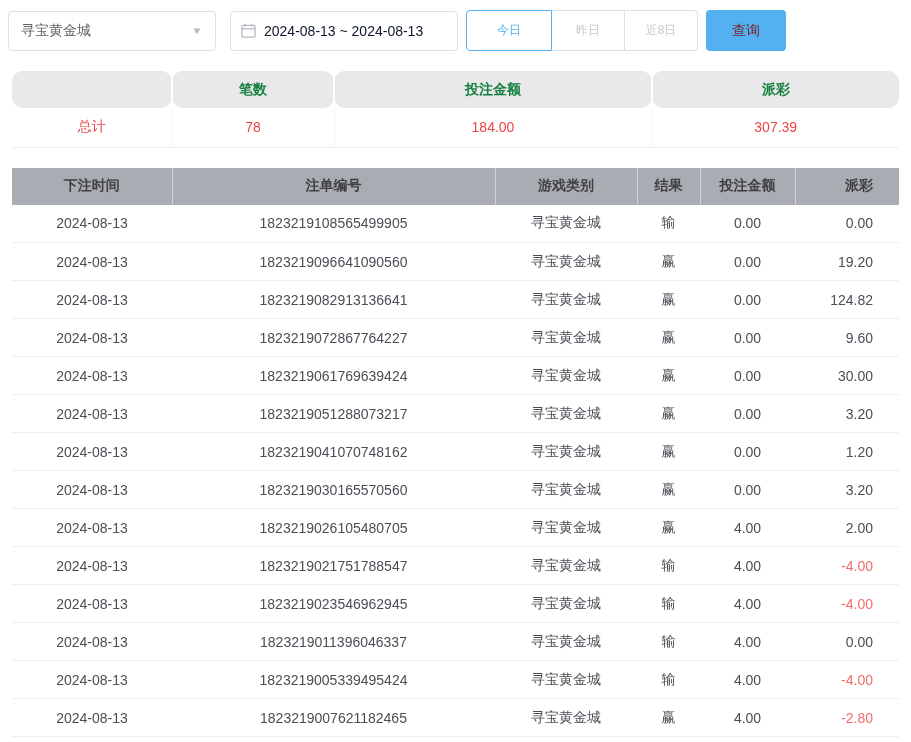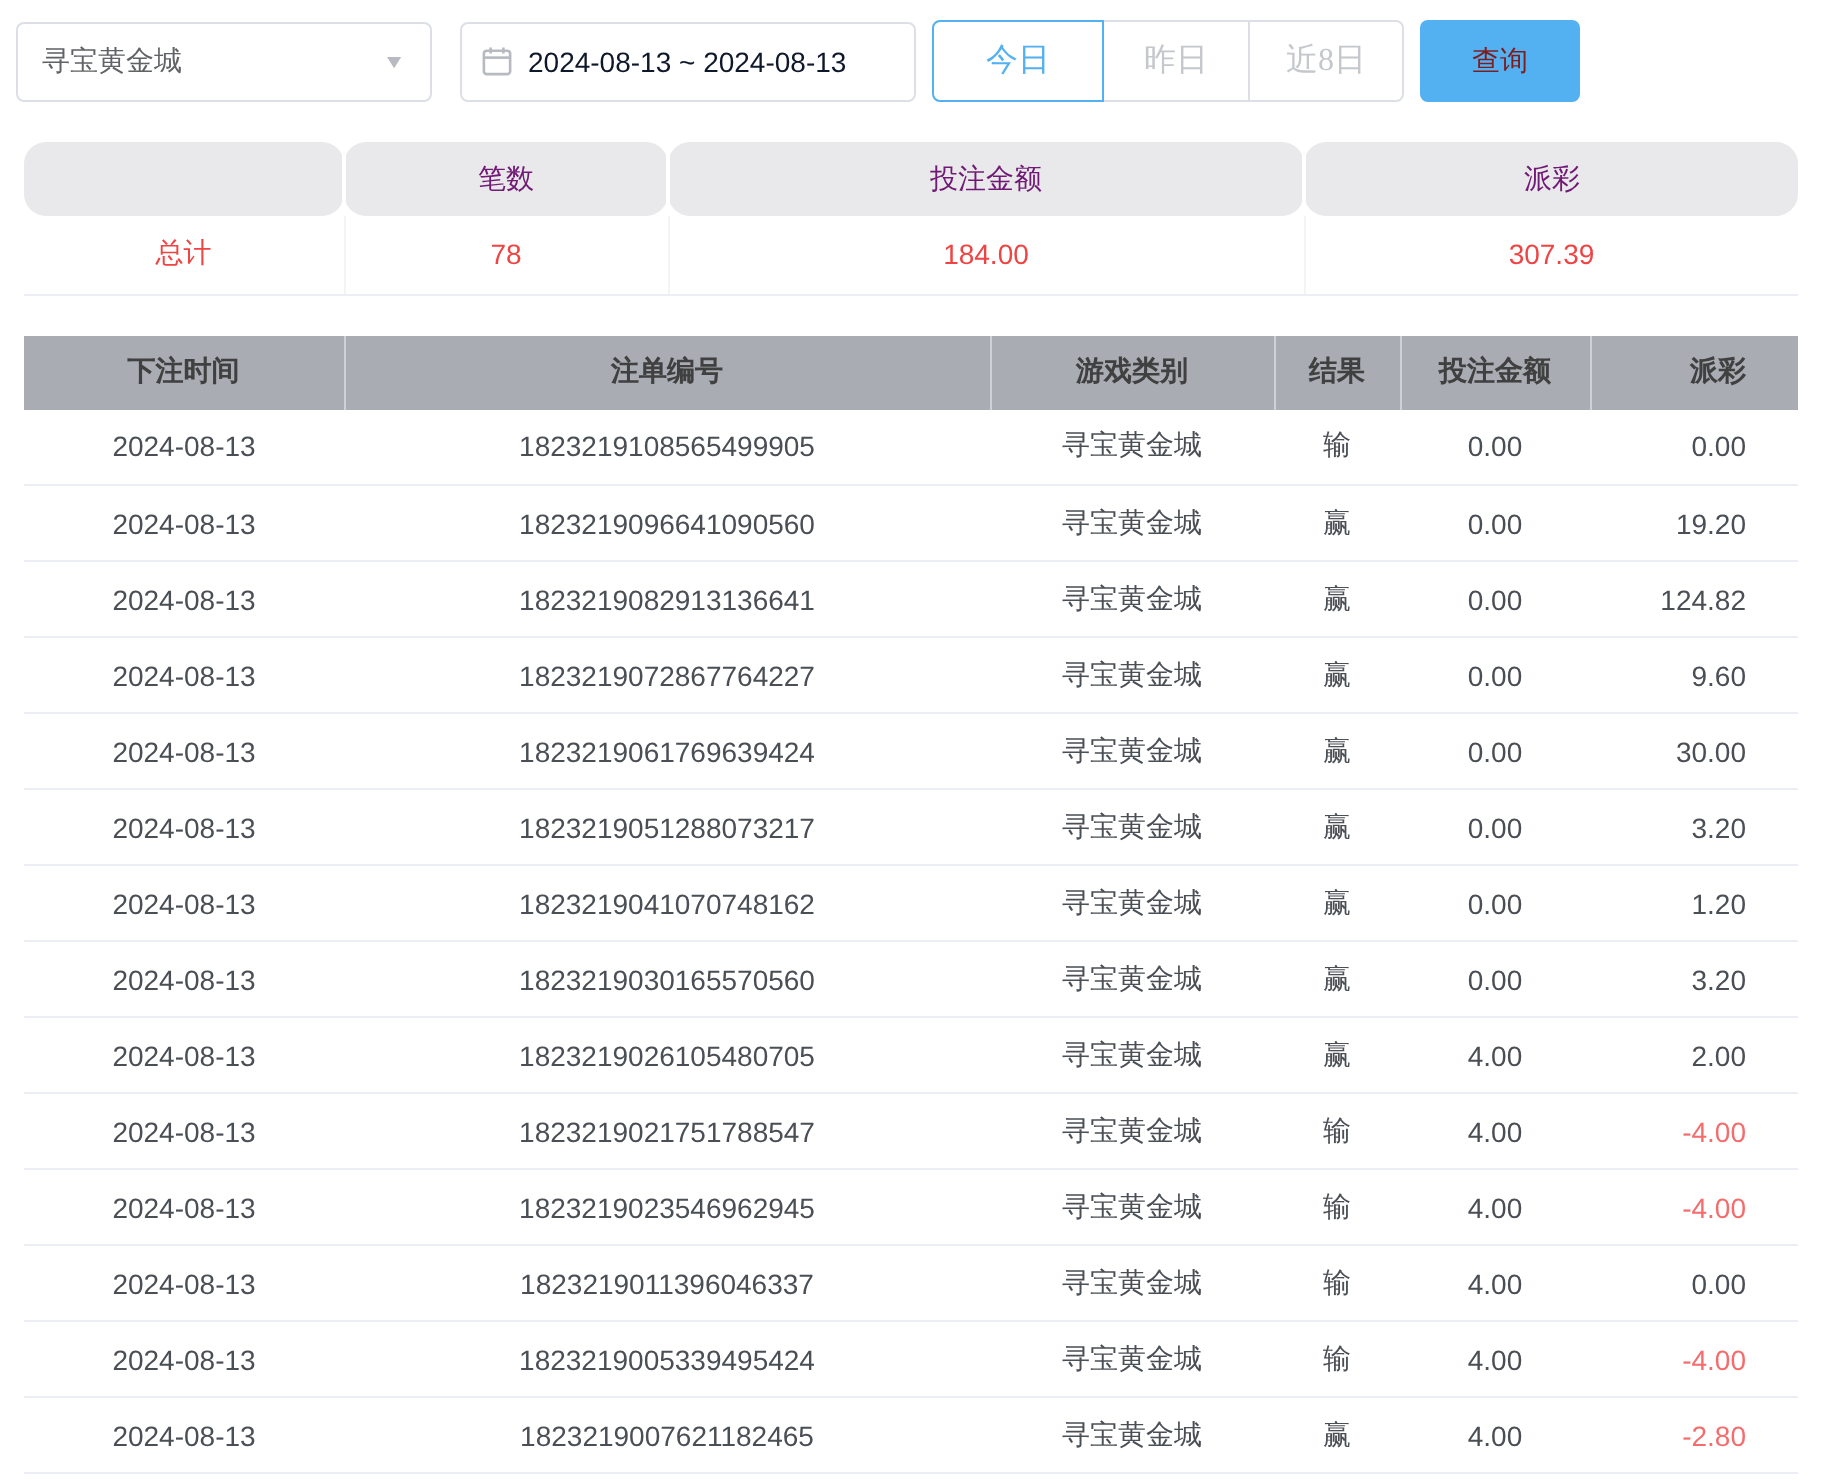--- a/index.html
+++ b/index.html
@@ -21,35 +21,35 @@
   .select{width:208px;height:40px;border:1px solid var(--ctl-border);border-radius:4px;
     display:flex;align-items:center;justify-content:space-between;padding:0 12px;
     font-size:14px;color:#606266;cursor:pointer;background:#fff;}
   .chevron{color:#b7bac0;font-size:12px;transform:scaleY(.8);}
   .datepicker{width:228px;height:40px;border:1px solid var(--ctl-border);border-radius:4px;
     display:flex;align-items:center;gap:8px;padding:0 10px;font-size:14px;color:#0f172a;
     background:#fff;cursor:pointer;}
   .cal-icon{width:15px;height:15px;flex:0 0 auto;}
   .btn-group{display:flex;margin-left:-6px;}
   .btn-group .qbtn{height:41px;min-width:73px;padding:0 18px;background:#fff;
-    border:1px solid var(--ctl-border);border-left-width:0;font-size:16px;color:var(--muted);
+    border:1px solid var(--ctl-border);border-left-width:0;font-size:12px;color:var(--muted);
     cursor:pointer;font-family:inherit;}
   .btn-group .qbtn:first-child{border-left-width:1px;border-radius:4px 0 0 4px;min-width:86px;}
-  .btn-group .qbtn:last-child{border-radius:0 4px 4px 0;font-family:Liberation Serif, serif;}
+  .btn-group .qbtn:last-child{border-radius:0 4px 4px 0;}
   .btn-group .qbtn.active{color:var(--accent);border-color:var(--accent);position:relative;z-index:1;border-left-width:1px;}
   .query-btn{height:41px;width:80px;margin-left:-6px;background:var(--accent);color:#7f1d1d;
     border:none;border-radius:4px;font-size:14px;cursor:pointer;font-family:inherit;}
 
   
   .tbl-wrap{margin:0 12px;}
   table{border-collapse:collapse;width:100%;table-layout:fixed;font-size:14px;}
 
   
   .summary{margin-top:10px;}
-  .summary th{background:var(--summary-head-bg);height:37px;font-weight:normal;color:#701a75;
+  .summary th{background:var(--summary-head-bg);height:37px;font-weight:bold;color:#15803d;
     border-right:2px solid #fff;border-radius:11px;}
   .summary th:last-child{border-right:none;}
   .summary td{height:39px;text-align:center;border-bottom:1px solid var(--border);
     border-right:1px solid #f3f4f6;color:#ef4444;}
   .summary td:last-child{border-right:none;}
   .summary td.lbl{font-weight:normal;}
 
   
   .records{margin-top:20px;}
   .records th{background:var(--thead-bg);color:#404040;height:37px;font-weight:bold;

